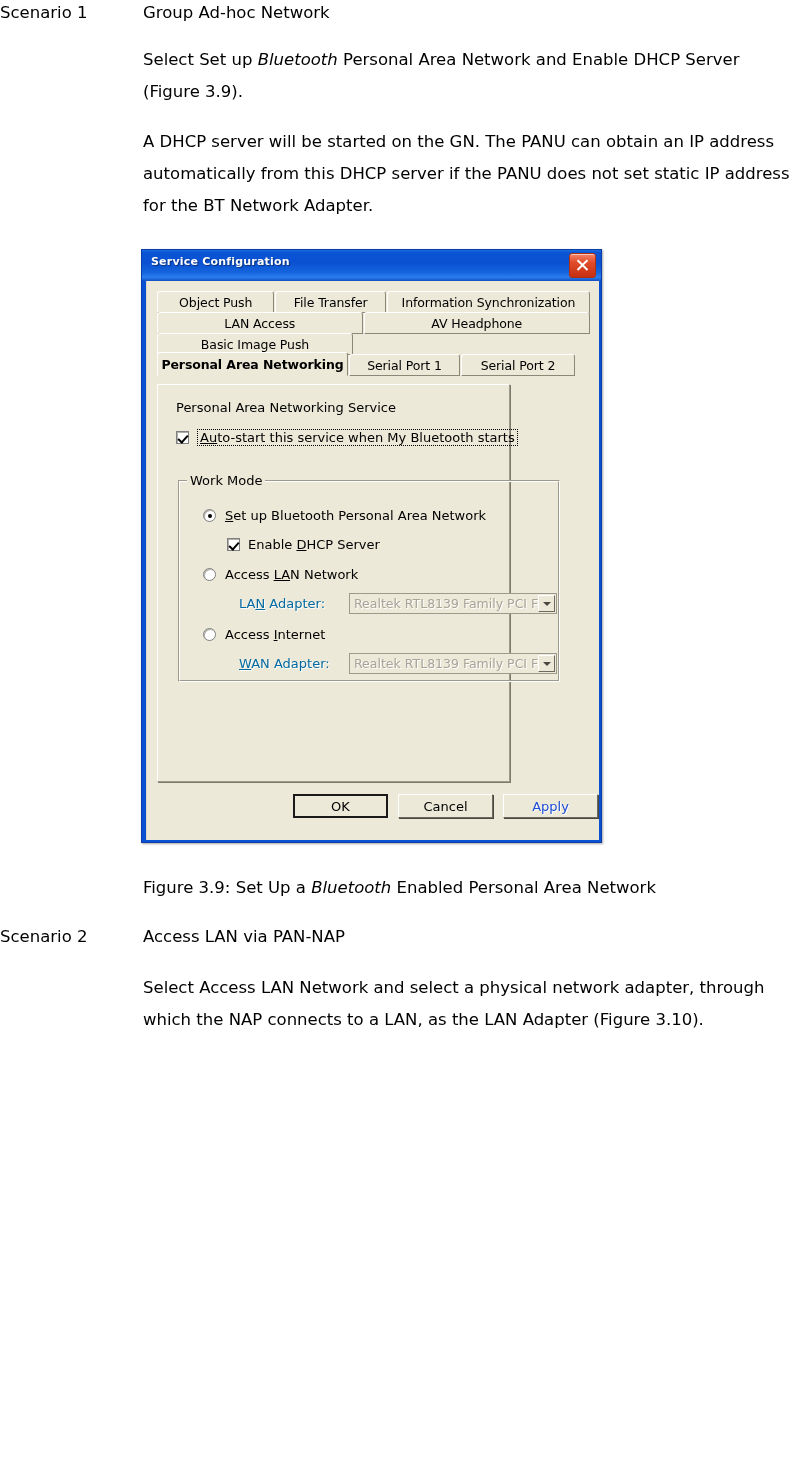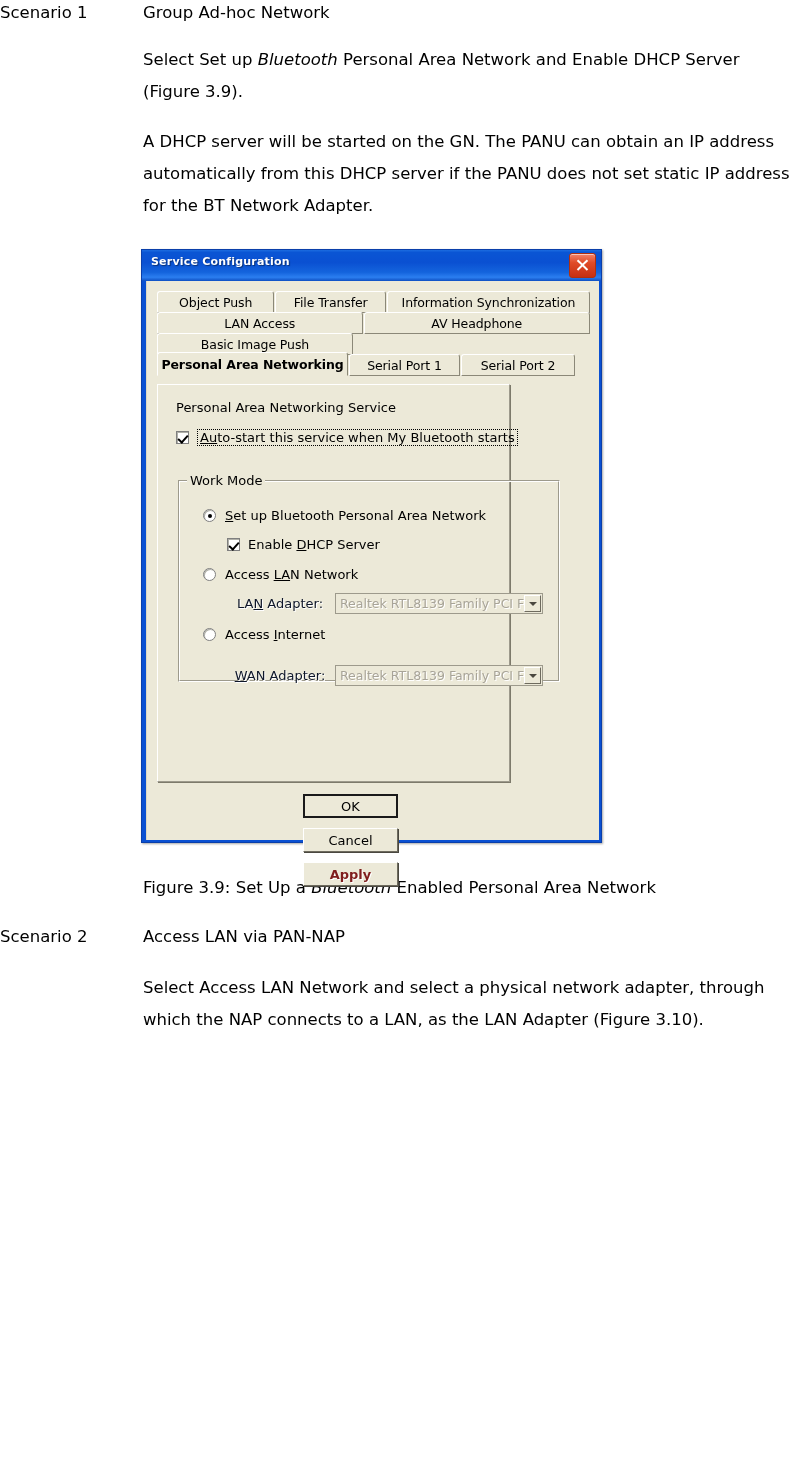--- a/index.html
+++ b/index.html
@@ -221,21 +221,20 @@
   .groupbox {
     position: absolute;
     left: 20px;
     top: 95px;
     width: 382px;
     height: 202px;
     border: 1px solid #ffffff;
     border-top-color: #9d9a8c;
     border-left-color: #9d9a8c;
     box-sizing: border-box;
-    text-align: center;
   }
   .groupbox-inner {
     position: absolute;
     left: 0; top: 0; right: 0; bottom: 0;
     border: 1px solid #9d9a8c;
     border-top-color: #ffffff;
     border-left-color: #ffffff;
     box-sizing: border-box;
     pointer-events: none;
   }
@@ -272,22 +271,23 @@
     width: 4px; height: 4px;
     border-radius: 50%;
     background: #000;
   }
   .radio-label {
     margin-left: 9px;
     font-size: 13px;
     white-space: nowrap;
   }
   .radio-label.disabled, .field-label.disabled {
-    color: #0f172a;
+    color: #0369a1;
     text-shadow: 1px 1px 0 #ffffff;
+    margin-left: 14px;
   }
 
   .adapter-row {
     position: absolute;
     display: flex;
     align-items: center;
   }
   .field-label {
     font-size: 13px;
     width: 110px;
@@ -332,25 +332,24 @@
   .combo-arrow::after {
     content: "";
     border-left: 4px solid transparent;
     border-right: 4px solid transparent;
     border-top: 4px solid #4a4840;
   }
 
   
   .btn-row {
     position: absolute;
-    left: 156px;
+    left: 146px;
     top: 513px;
     display: flex;
     gap: 10px;
-    flex-direction: column;
   }
   .btn {
     width: 95px;
     height: 24px;
     background: #ece9d8;
     border: 1px solid #ffffff;
     border-right-color: #6e6b5e;
     border-bottom-color: #6e6b5e;
     box-shadow: 1px 1px 0 #4a4840;
     box-sizing: border-box;
@@ -358,24 +357,23 @@
     align-items: center;
     justify-content: center;
     font-size: 13px;
     cursor: pointer;
   }
   .btn.default {
     border: 2px solid #1a1a1a;
     box-shadow: none;
   }
   .btn.disabled {
-    color: #7f1d1d;
+    color: #1d4ed8;
     text-shadow: 1px 1px 0 #ffffff;
     cursor: default;
-    font-weight: bold;
   }
 </style>
 </head>
 <body>
 
 <div class="doc">
 
   <div class="scenario-row" style="top:2px;">
     <span class="scenario-label">Scenario 1</span>
     <span class="scenario-title">Group Ad-hoc Network</span>
@@ -467,21 +465,21 @@
             <span class="combo-text">Realtek RTL8139 Family PCI F</span>
             <span class="combo-arrow"></span>
           </span>
         </div>
 
         <div class="radio-row" style="left:24px; top:146px;">
           <span class="radio"></span>
           <span class="radio-label"><span>Access </span><span class="u">I</span><span>nternet</span></span>
         </div>
 
-        <div class="adapter-row" style="left:46px; top:184px;">
+        <div class="adapter-row" style="left:46px; top:172px;">
           <span class="field-label disabled"><span class="u">W</span><span>AN Adapter:</span></span>
           <span class="combo">
             <span class="combo-text">Realtek RTL8139 Family PCI F</span>
             <span class="combo-arrow"></span>
           </span>
         </div>
       </div>
     </div>
 
     <div class="btn-row">

